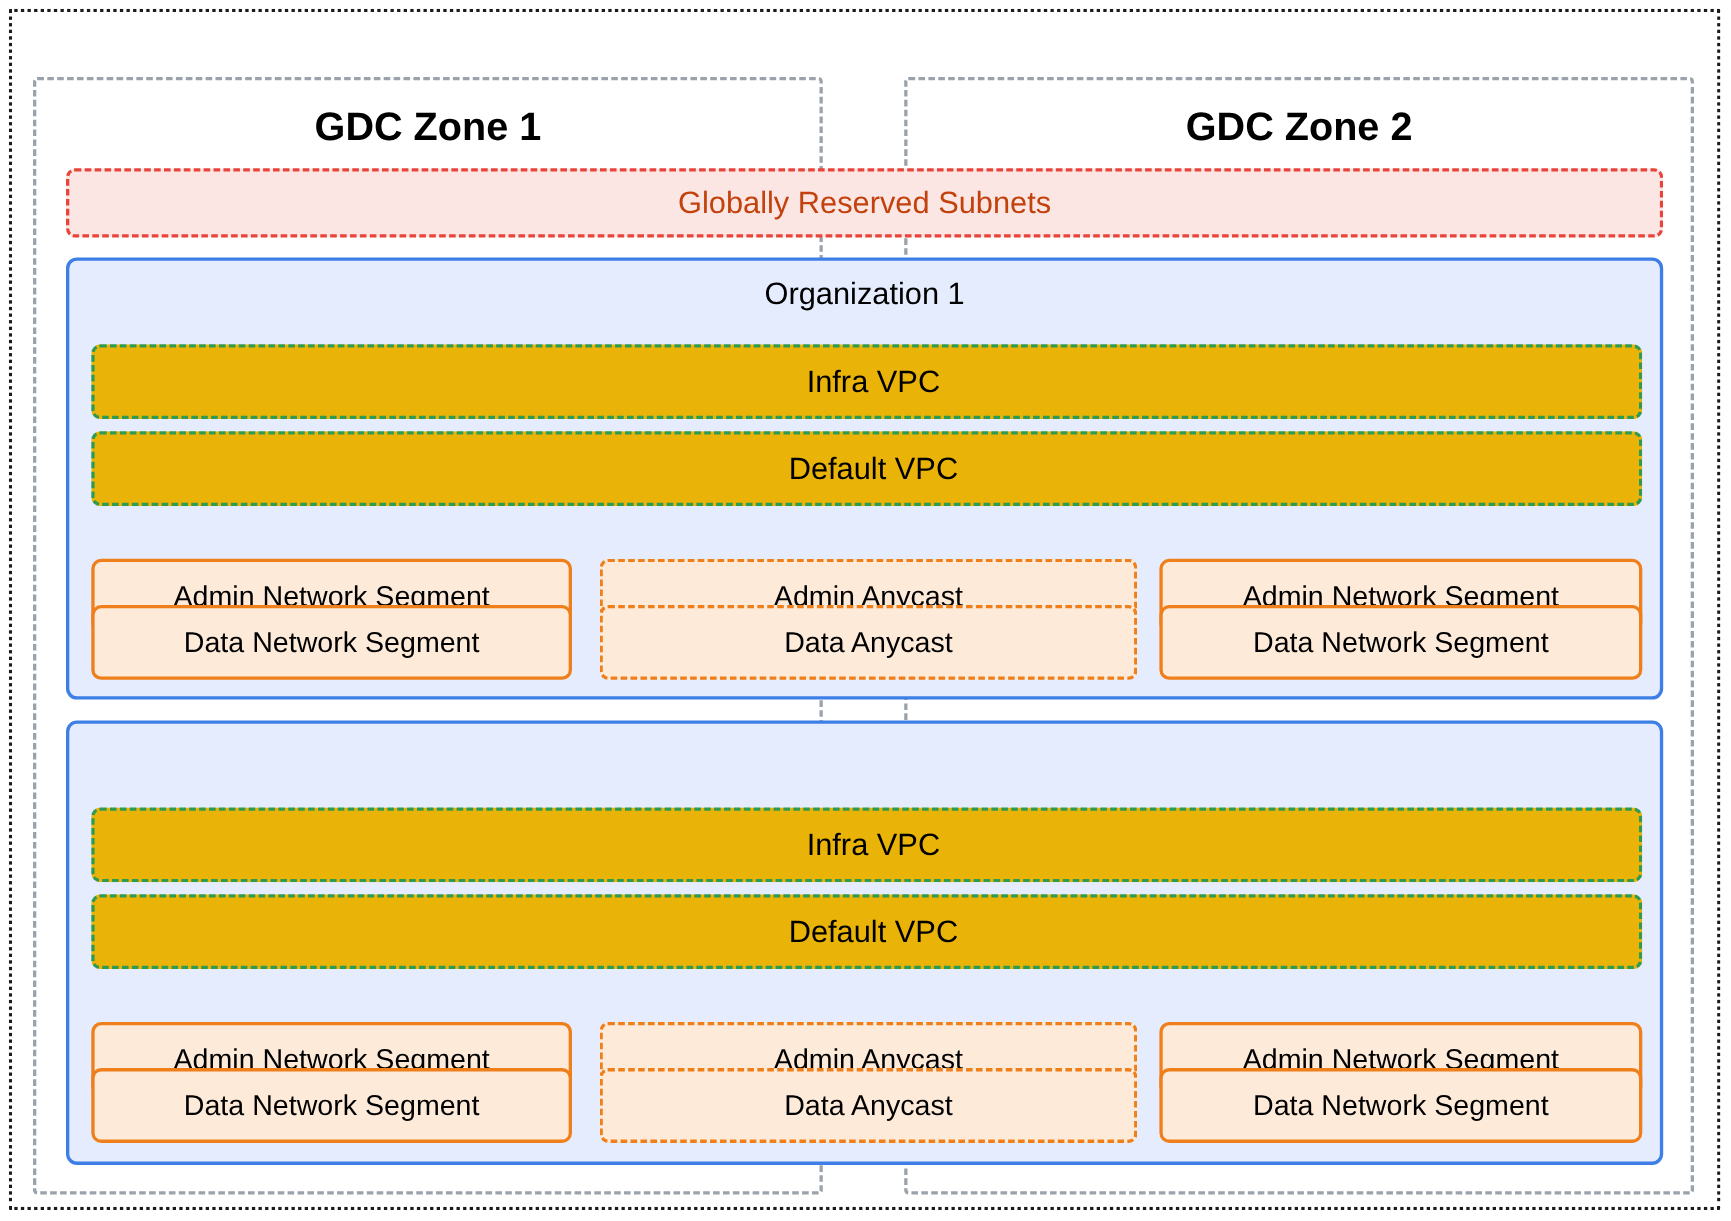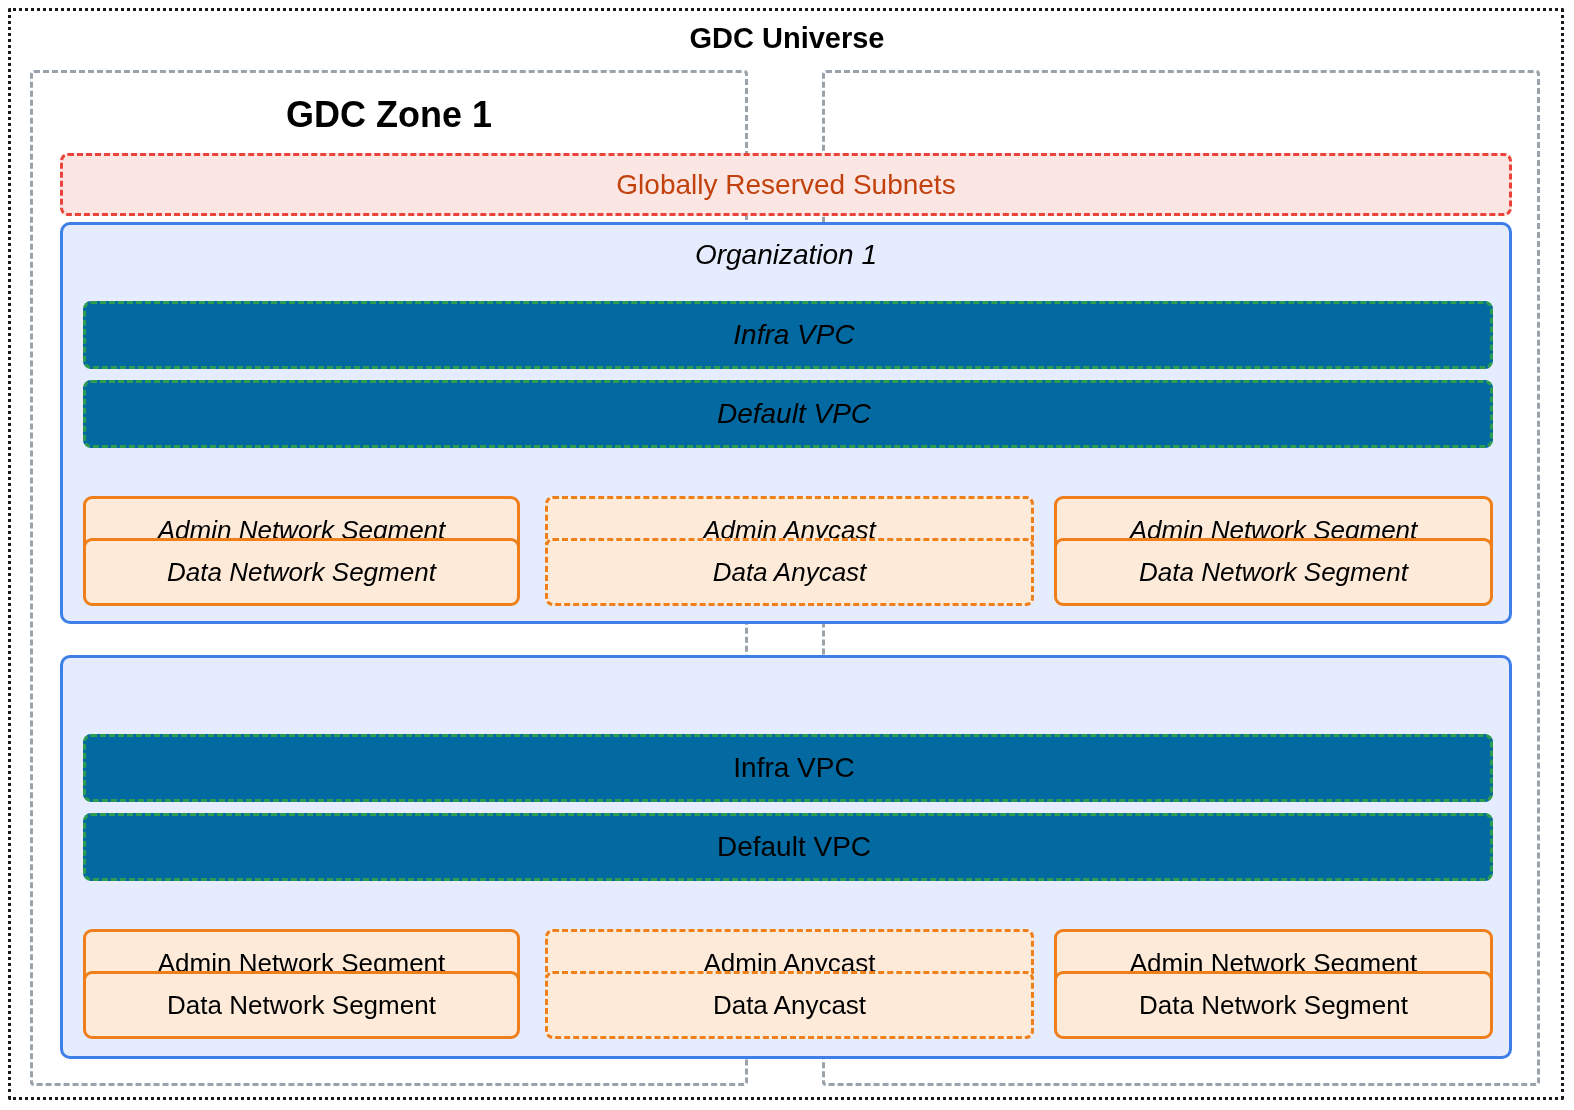--- a/index.html
+++ b/index.html
@@ -84,42 +84,42 @@
   
   .org-box {
     position: absolute;
     left: 60px;
     width: 1452px;
     box-sizing: border-box;
     border: 3px solid #3d7fe6;
     border-radius: 10px;
     background: #e4ecfd;
   }
-  #org1 { top: 222px; height: 402px; font-style: italic; }
+  #org1 { top: 234px; height: 402px; }
   #org2 { top: 655px; height: 404px; }
   .org-title {
     position: absolute;
     left: 0;
     top: 14px;
     width: 100%;
     text-align: center;
     font-size: 28px;
     color: #000000;
   }
 
   
   .vpc-box {
     position: absolute;
     left: 20px;
     width: 1410px;
     height: 68px;
     box-sizing: border-box;
     border: 3px dashed #2e9b50;
     border-radius: 8px;
-    background: #0369a1;
+    background: #eab308;
     display: flex;
     align-items: center;
     justify-content: center;
     font-size: 28px;
     color: #000000;
     padding-left: 12px;
   }
   .vpc-infra   { top: 76px; }
   .vpc-default { top: 155px; text-align: center; }
 
@@ -146,25 +146,25 @@
 
   .row-admin { top: 235px; margin-top: 36px; }
   .row-data  { top: 313px; }
 </style>
 </head>
 <body>
 
 <div id="canvas">
 
   <div class="universe-frame"></div>
-  <div class="universe-title">GDC Universe</div>
 
   <div class="zone-frame" id="zone1"></div>
   <div class="zone-frame" id="zone2"></div>
   <div class="zone-title" id="zone1-title">GDC Zone 1</div>
+  <div class="zone-title" id="zone2-title">GDC Zone 2</div>
 
   <div class="reserved-subnets">Globally Reserved Subnets</div>
 
   <div class="org-box" id="org1">
     <div class="org-title">Organization 1</div>
 
     <div class="vpc-box vpc-infra">Infra VPC</div>
     <div class="vpc-box vpc-default">Default VPC</div>
 
     <div class="seg-box seg-solid seg-left row-admin">Admin Network Segment</div>

